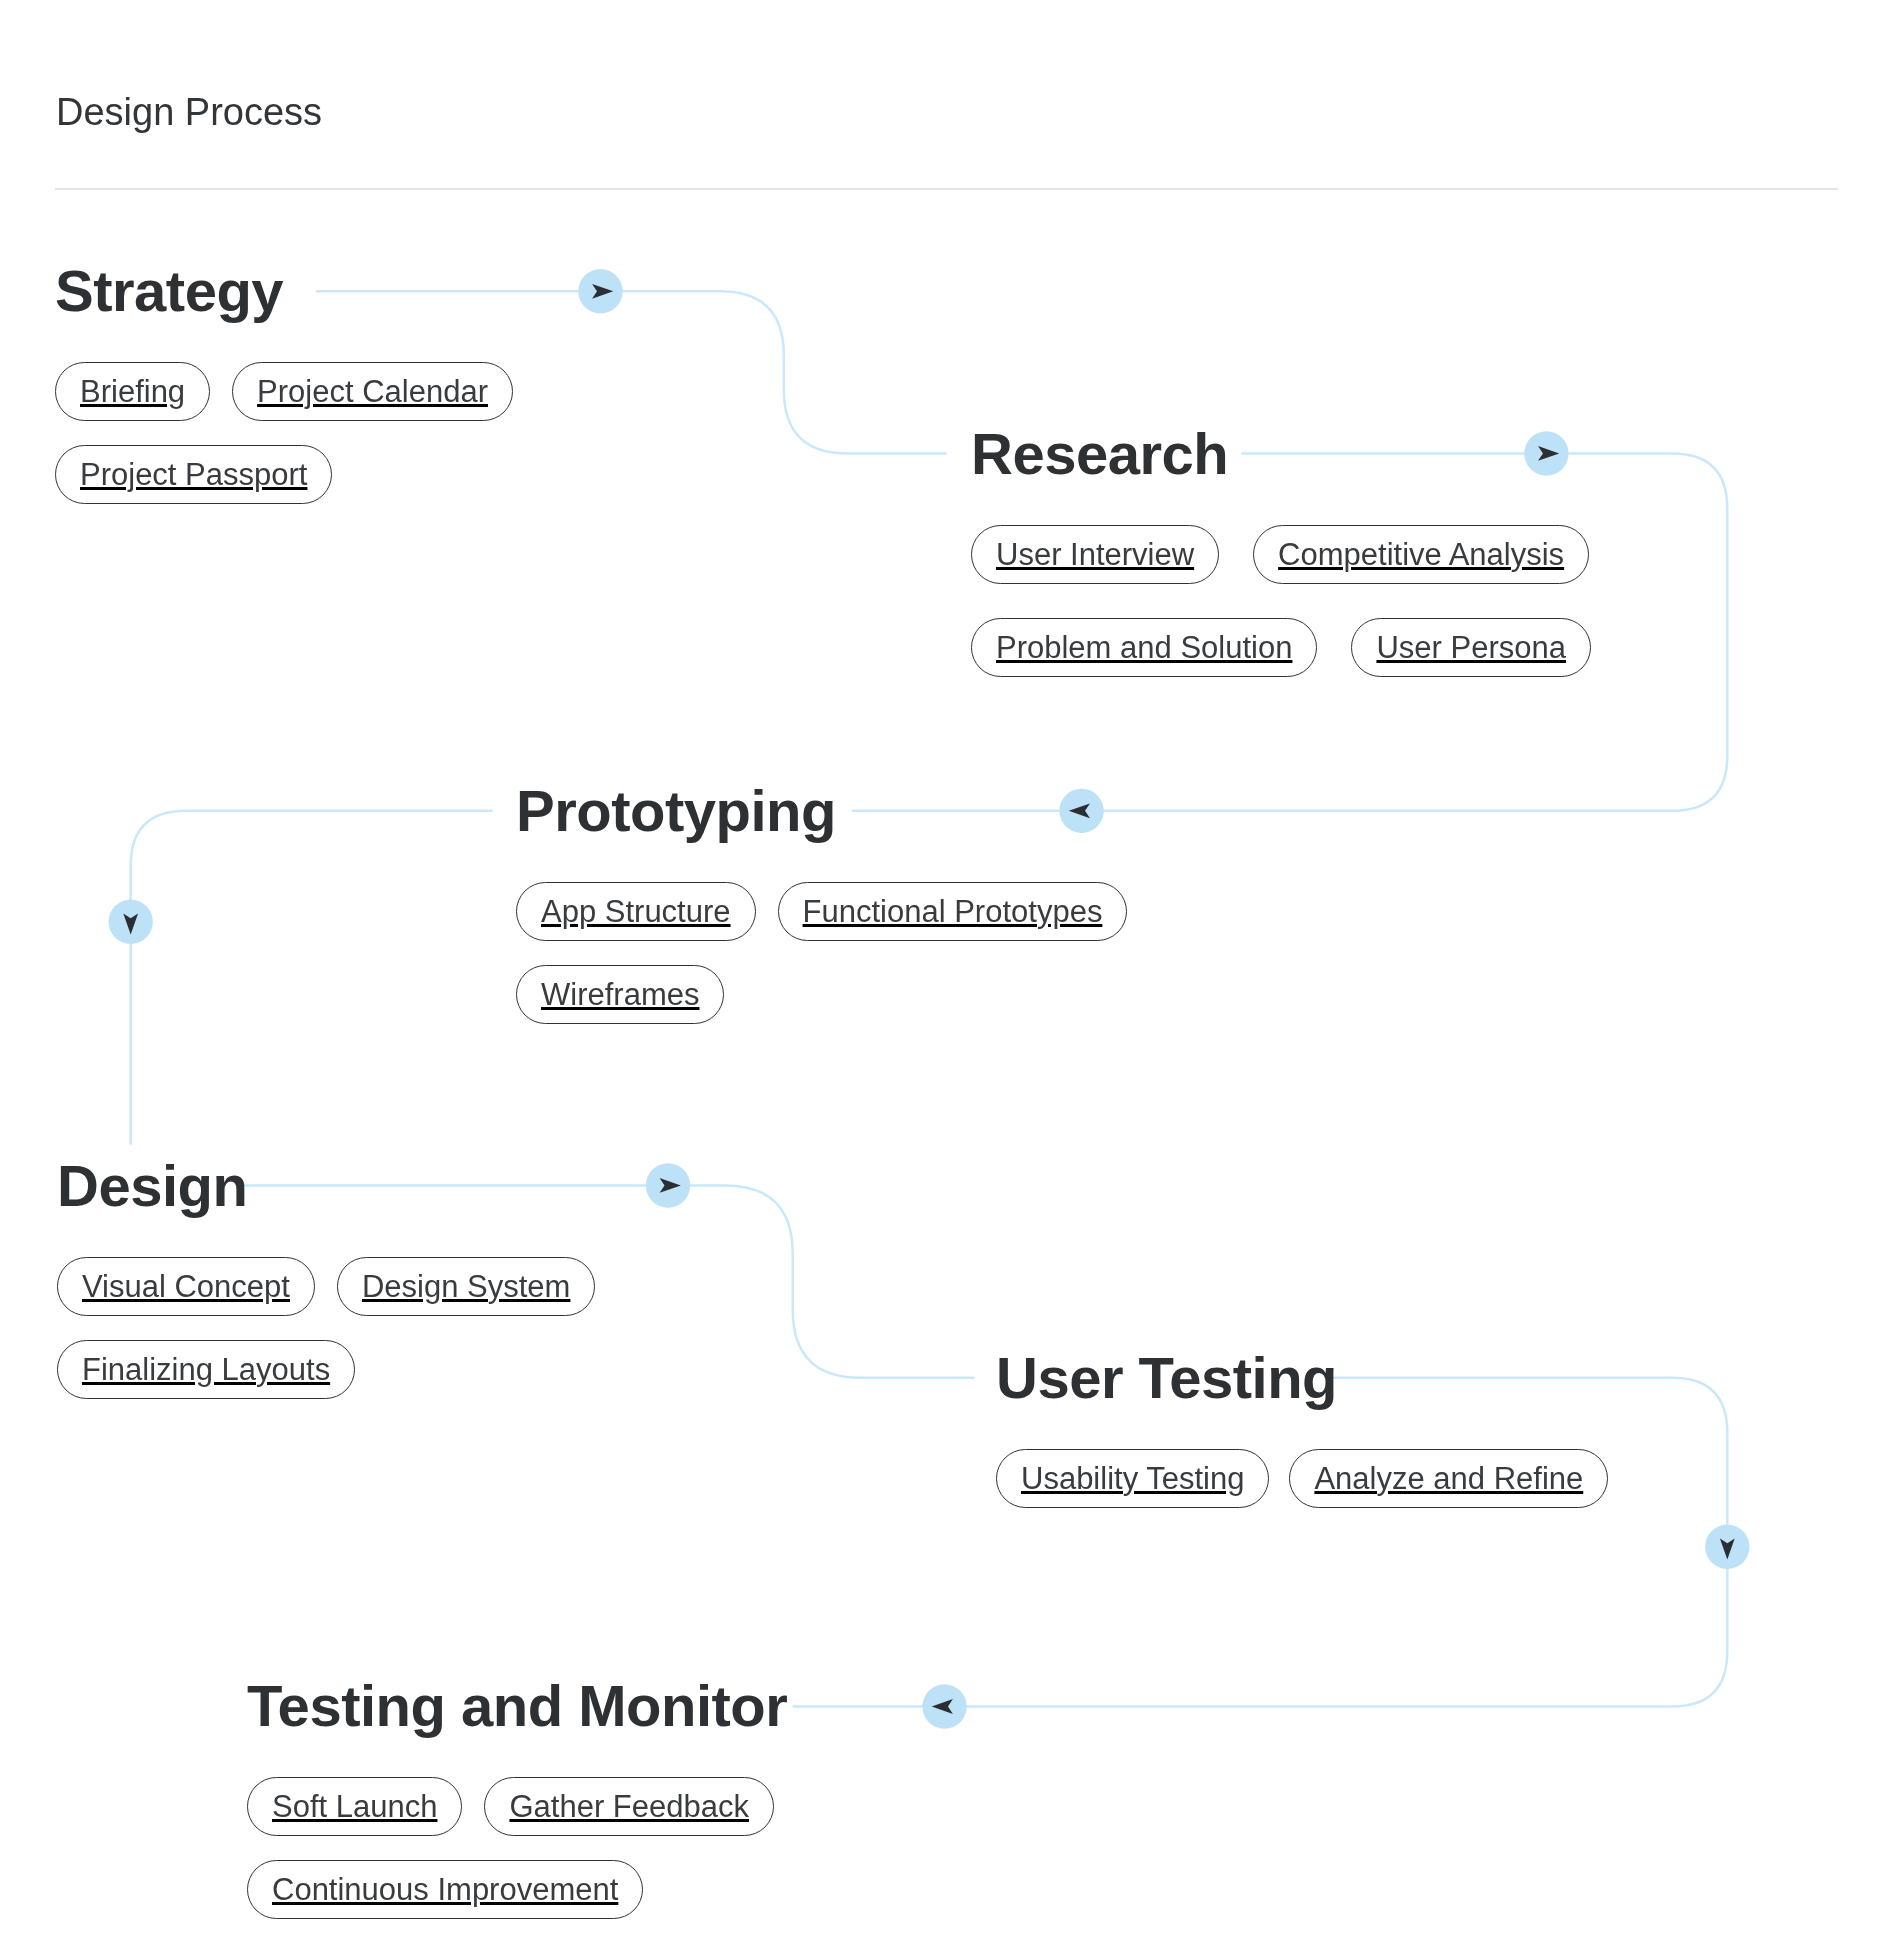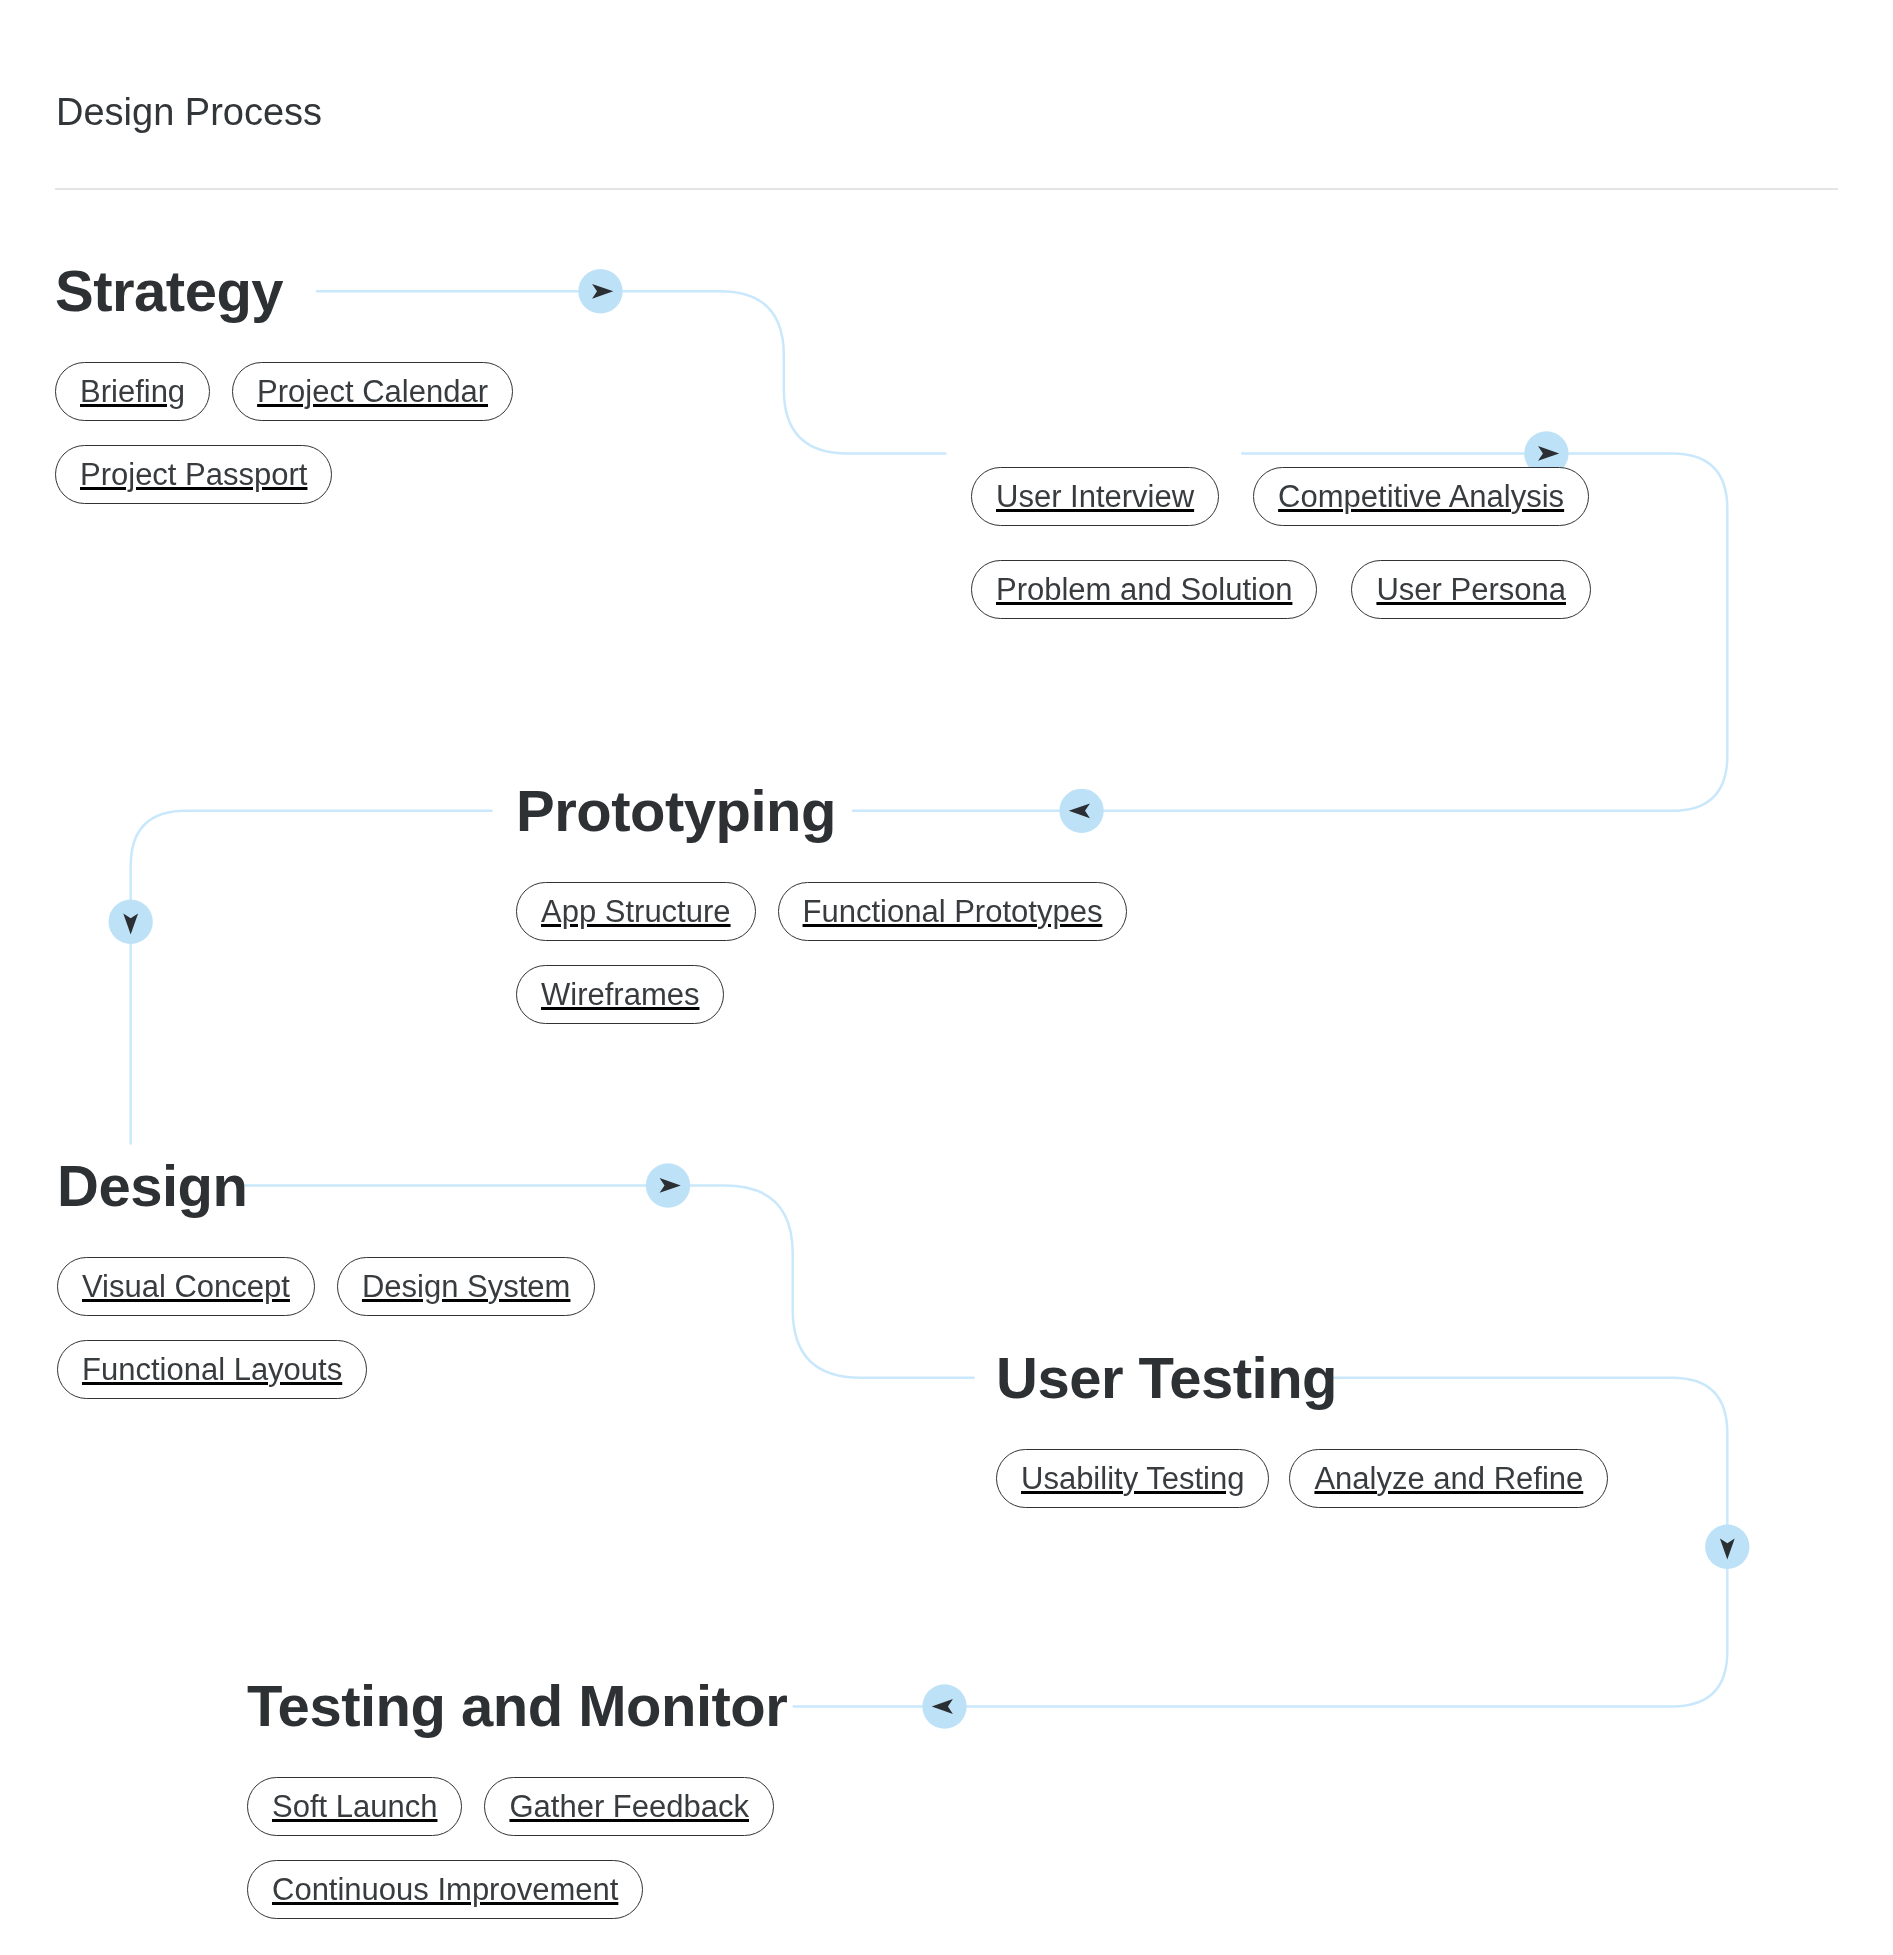--- a/index.html
+++ b/index.html
@@ -139,20 +139,21 @@
   <section class="stage" style="left:55px; top:230px;">
     <h2>Strategy</h2>
     <div class="pills" style="width:523px;">
         <span class="pill">Briefing</span>
         <span class="pill">Project Calendar</span>
         <span class="pill">Project Passport</span>
       </div>
   </section>
 
   <section class="stage" style="left:971px; top:393px;">
+    <h2>Research</h2>
     <div class="pills" style="width:656px;gap:34px;">
         <span class="pill">User Interview</span>
         <span class="pill">Competitive Analysis</span>
         <span class="pill">Problem and Solution</span>
         <span class="pill">User Persona</span>
       </div>
   </section>
 
   <section class="stage" style="left:516px; top:750px;">
     <h2>Prototyping</h2>
@@ -161,21 +162,21 @@
         <span class="pill">Functional Prototypes</span>
         <span class="pill">Wireframes</span>
       </div>
   </section>
 
   <section class="stage" style="left:57px; top:1125px;">
     <h2>Design</h2>
     <div class="pills" style="width:572px;">
         <span class="pill">Visual Concept</span>
         <span class="pill">Design System</span>
-        <span class="pill">Functional Layouts</span>
+        <span class="pill">Finalizing Layouts</span>
       </div>
   </section>
 
   <section class="stage" style="left:996px; top:1317px;">
     <h2>User Testing</h2>
     <div class="pills" style="width:715px;gap:20px;">
         <span class="pill">Usability Testing</span>
         <span class="pill">Analyze and Refine</span>
       </div>
   </section>

